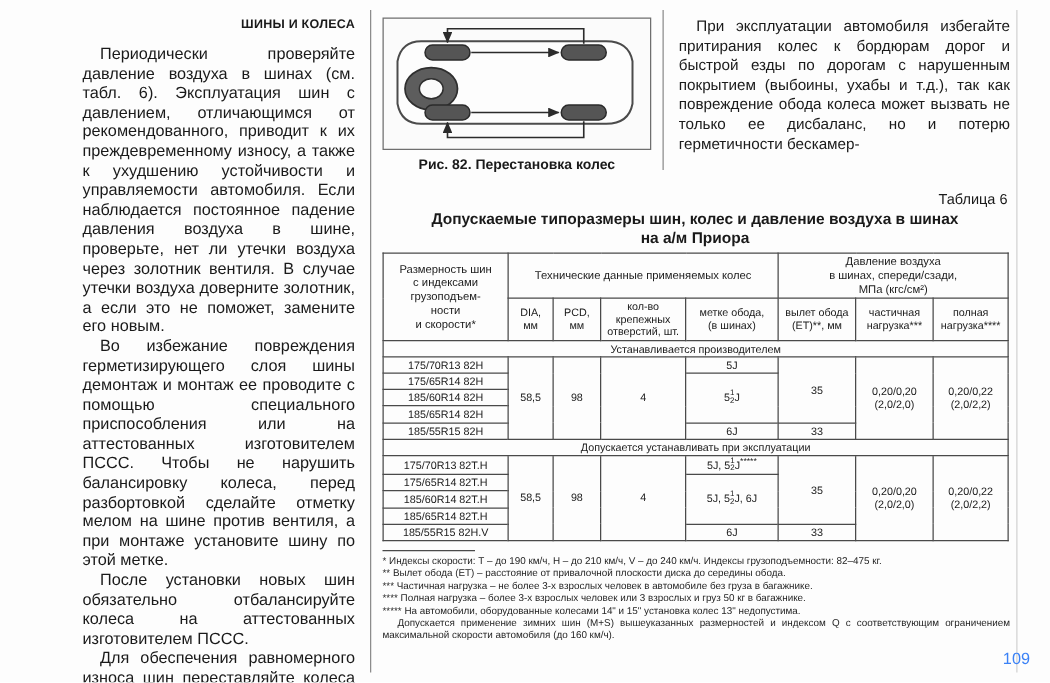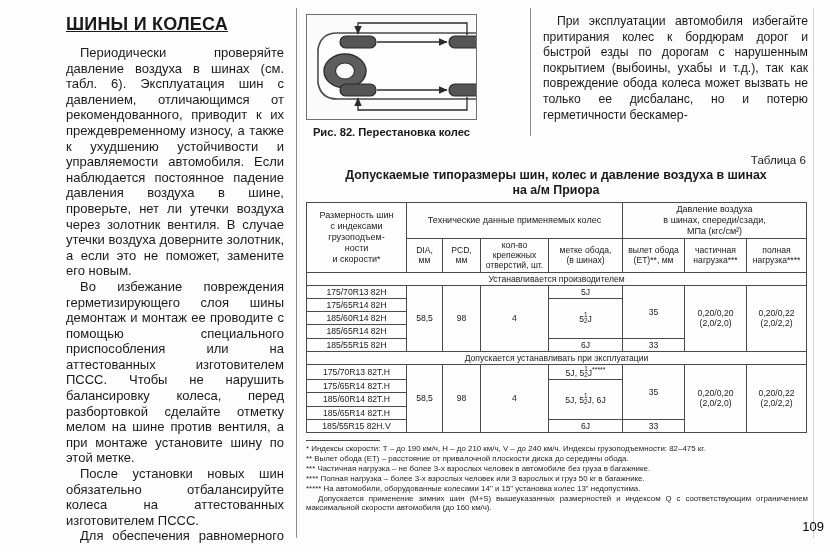--- a/index.html
+++ b/index.html
@@ -29,26 +29,25 @@
   .vrule-right { left: 813px; top: 8px;   height: 530px; background: #d2d2d2; }
 
   
   .col-left {
     position: absolute;
     left: 66px;
     top: 14px;
     width: 218px;
   }
   .col-left h2 {
-    font-size: 18px;
+    font-size: 10px;
     font-weight: bold;
-    text-align: left;
+    text-align: right;
     margin: 0 0 10px 0;
     letter-spacing: 0.2px;
-    text-decoration: underline;
   }
   .body-par {
     font-size: 13px;
     line-height: 15.6px;
     text-align: justify;
     text-justify: inter-word;
     margin: 0;
     text-indent: 14px;
     hyphens: manual;
   }
@@ -63,21 +62,21 @@
   .col-right .body-par {
     font-size: 12.2px;
     line-height: 15.6px;
   }
 
   
   .figure-wrap {
     position: absolute;
     left: 306px;
     top: 14px;
-    width: 171px;
+    width: 215px;
   }
   .figure-box {
     border: 1px solid #6f6f6f;
     background: #fbfbfb;
     height: 104px;
     position: relative;
     overflow: hidden;
   }
   .figure-caption {
     margin-top: 6px;
@@ -186,21 +185,21 @@
     color: #1f1f1f;
     text-indent: 12px;
   }
 
   
   .page-number {
     position: absolute;
     right: 16px;
     bottom: 12px;
     font-size: 13px;
-    color: #000000;
+    color: #3b82f6;
   }
 </style>
 </head>
 <body>
 
 <div class="page">
 
   <div class="vrule vrule-left"></div>
   <div class="vrule vrule-mid"></div>
   <div class="vrule vrule-right"></div>

